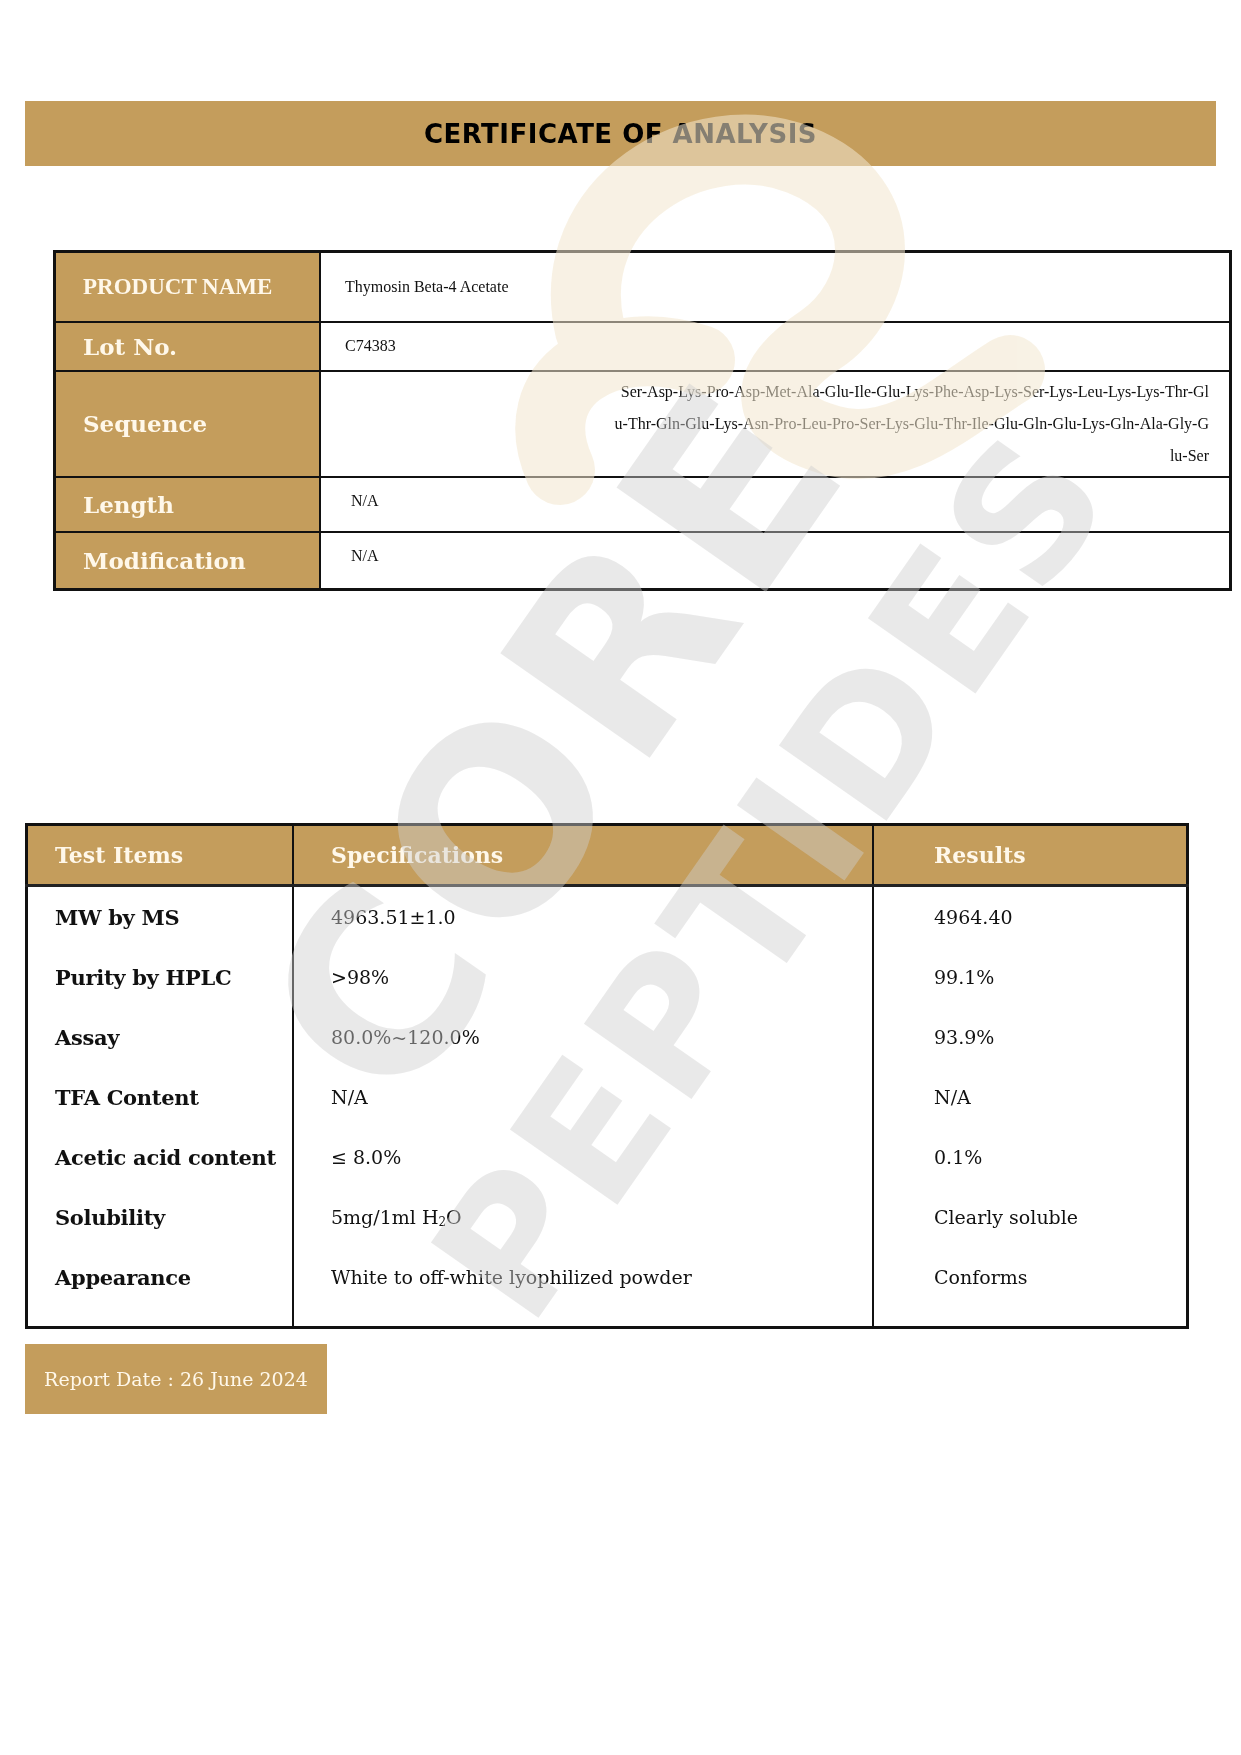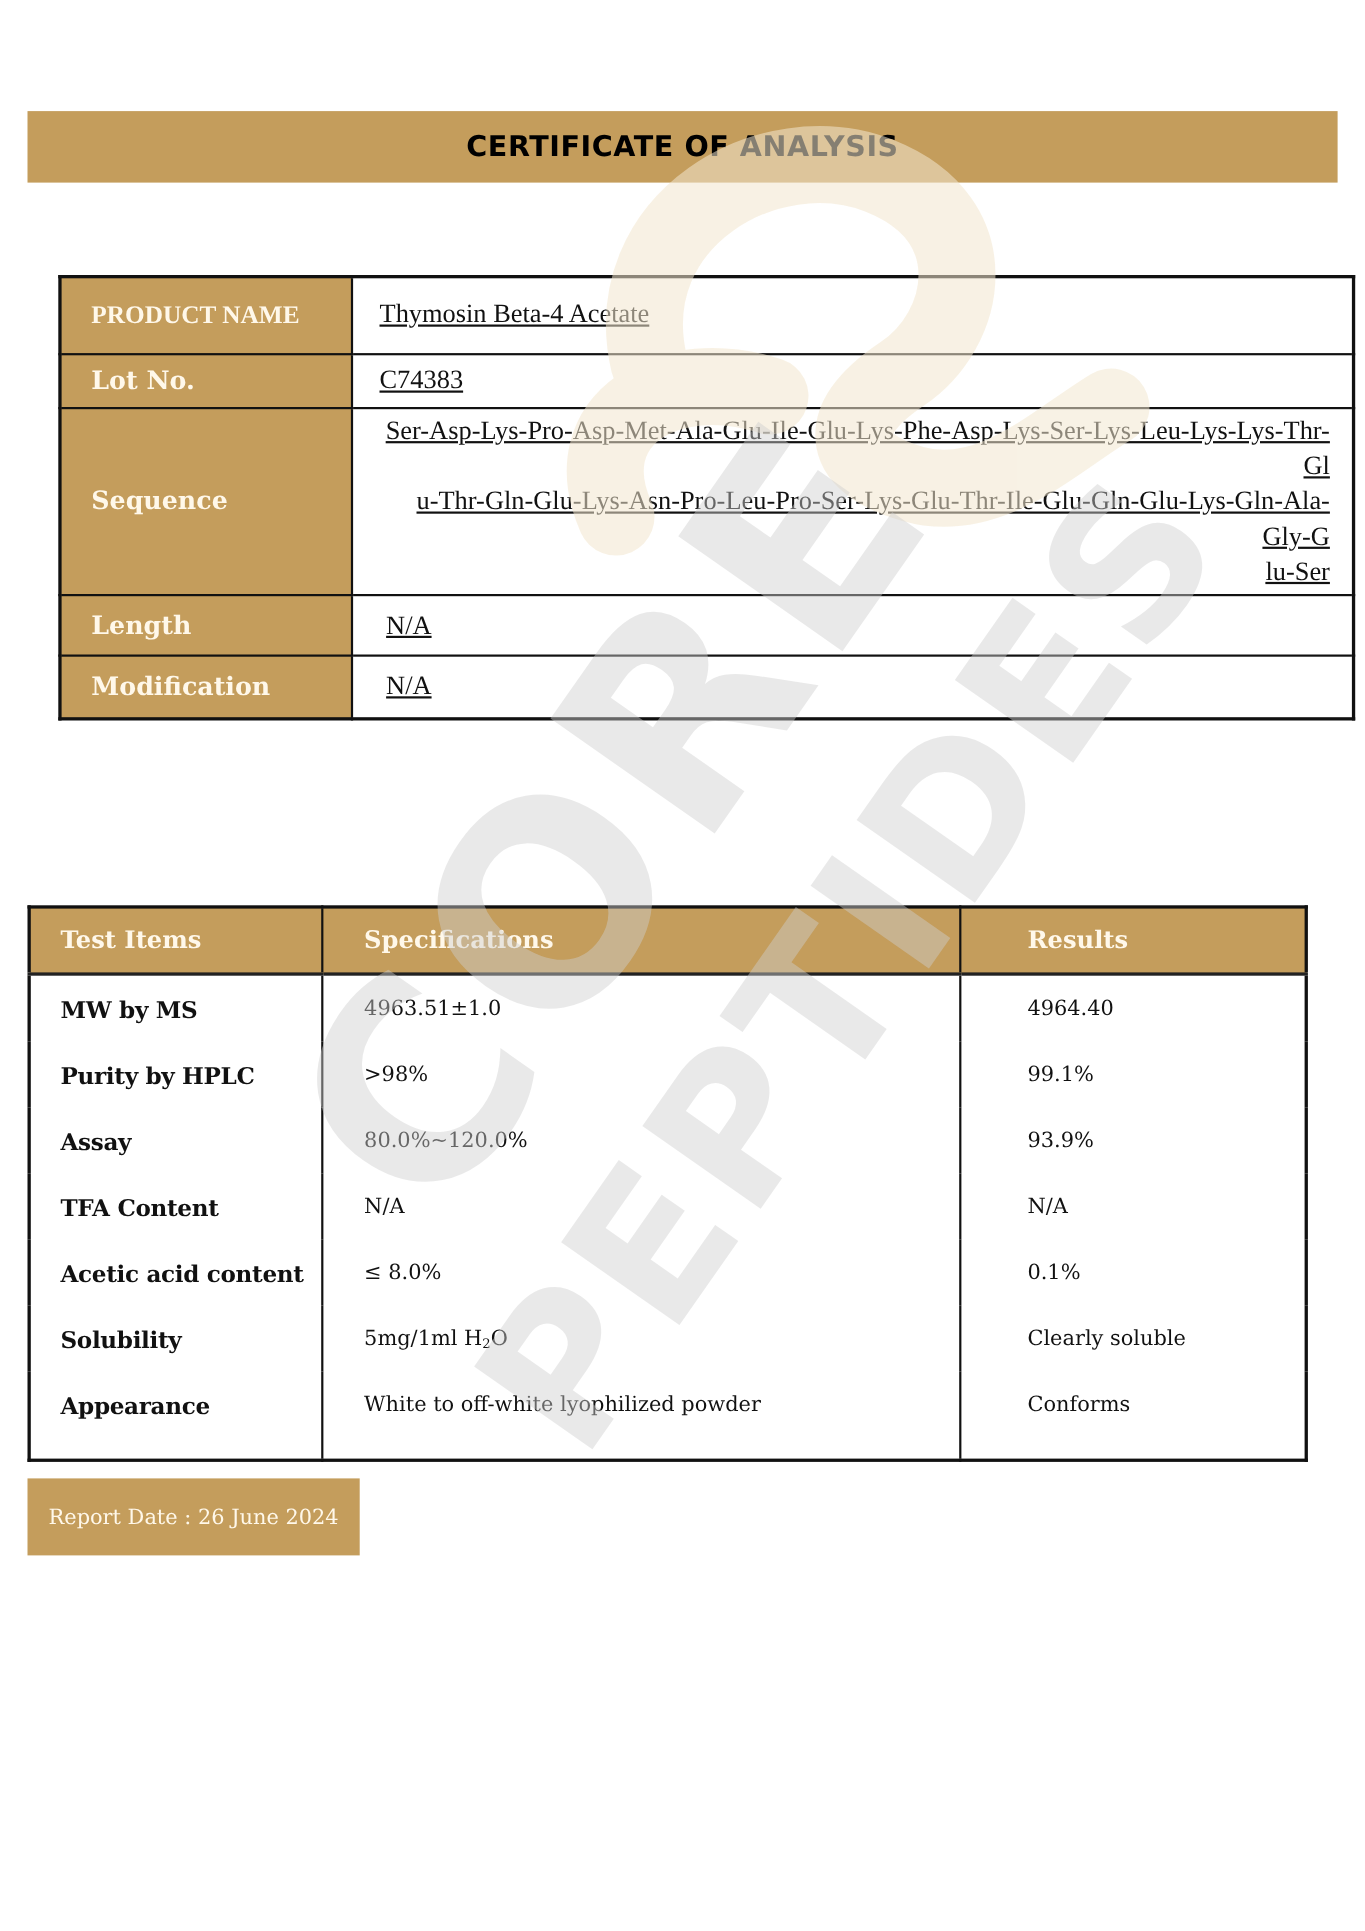--- a/index.html
+++ b/index.html
@@ -16,21 +16,21 @@
     color: #000000; font-family: "DejaVu Sans", sans-serif; font-weight: bold; font-size: 26px; letter-spacing: 0.5px;
   }
   table { border-collapse: collapse; position: absolute; z-index: 1; }
   .info { left: 25px; top: 250px; width: 1179px; border: 3px solid #111; margin-left: 28px; }
   .info td { border: 2px solid #111; }
   .info td.label {
     background: #c49d5c; color: #fff8ea; font-weight: bold; font-size: 23px; width: 235px;
     padding-left: 27px; font-family: "DejaVu Serif", serif;
   }
   .info td.label.caps { font-family: "Liberation Serif", serif; font-size: 23px; }
-  .info td.value { font-size: 24px; padding-left: 24px; padding-right: 20px; background: transparent; text-decoration: underline; }
+  .info td.value { font-size: 16px; padding-left: 24px; padding-right: 20px; background: transparent; }
   .info td.value.seq { line-height: 32px; padding-top: 4px; padding-bottom: 4px; text-align: right; }
   .tests { left: 25px; top: 823px; width: 1164px; border: 3px solid #111; }
   .tests th {
     background: #c49d5c; color: #fff8ea; font-family: "DejaVu Serif", serif; font-weight: bold;
     font-size: 22px; text-align: left; height: 56px; border: 2px solid #111; border-bottom: 3px solid #222;
   }
   .tests th.c1 { padding-left: 27px; width: 236px; }
   .tests th.c2 { padding-left: 37px; width: 540px; }
   .tests th.c3 { padding-left: 60px; }
   .tests td { height: 58px; font-size: 20px; border-left: 2px solid #111; border-right: 2px solid #111; }

